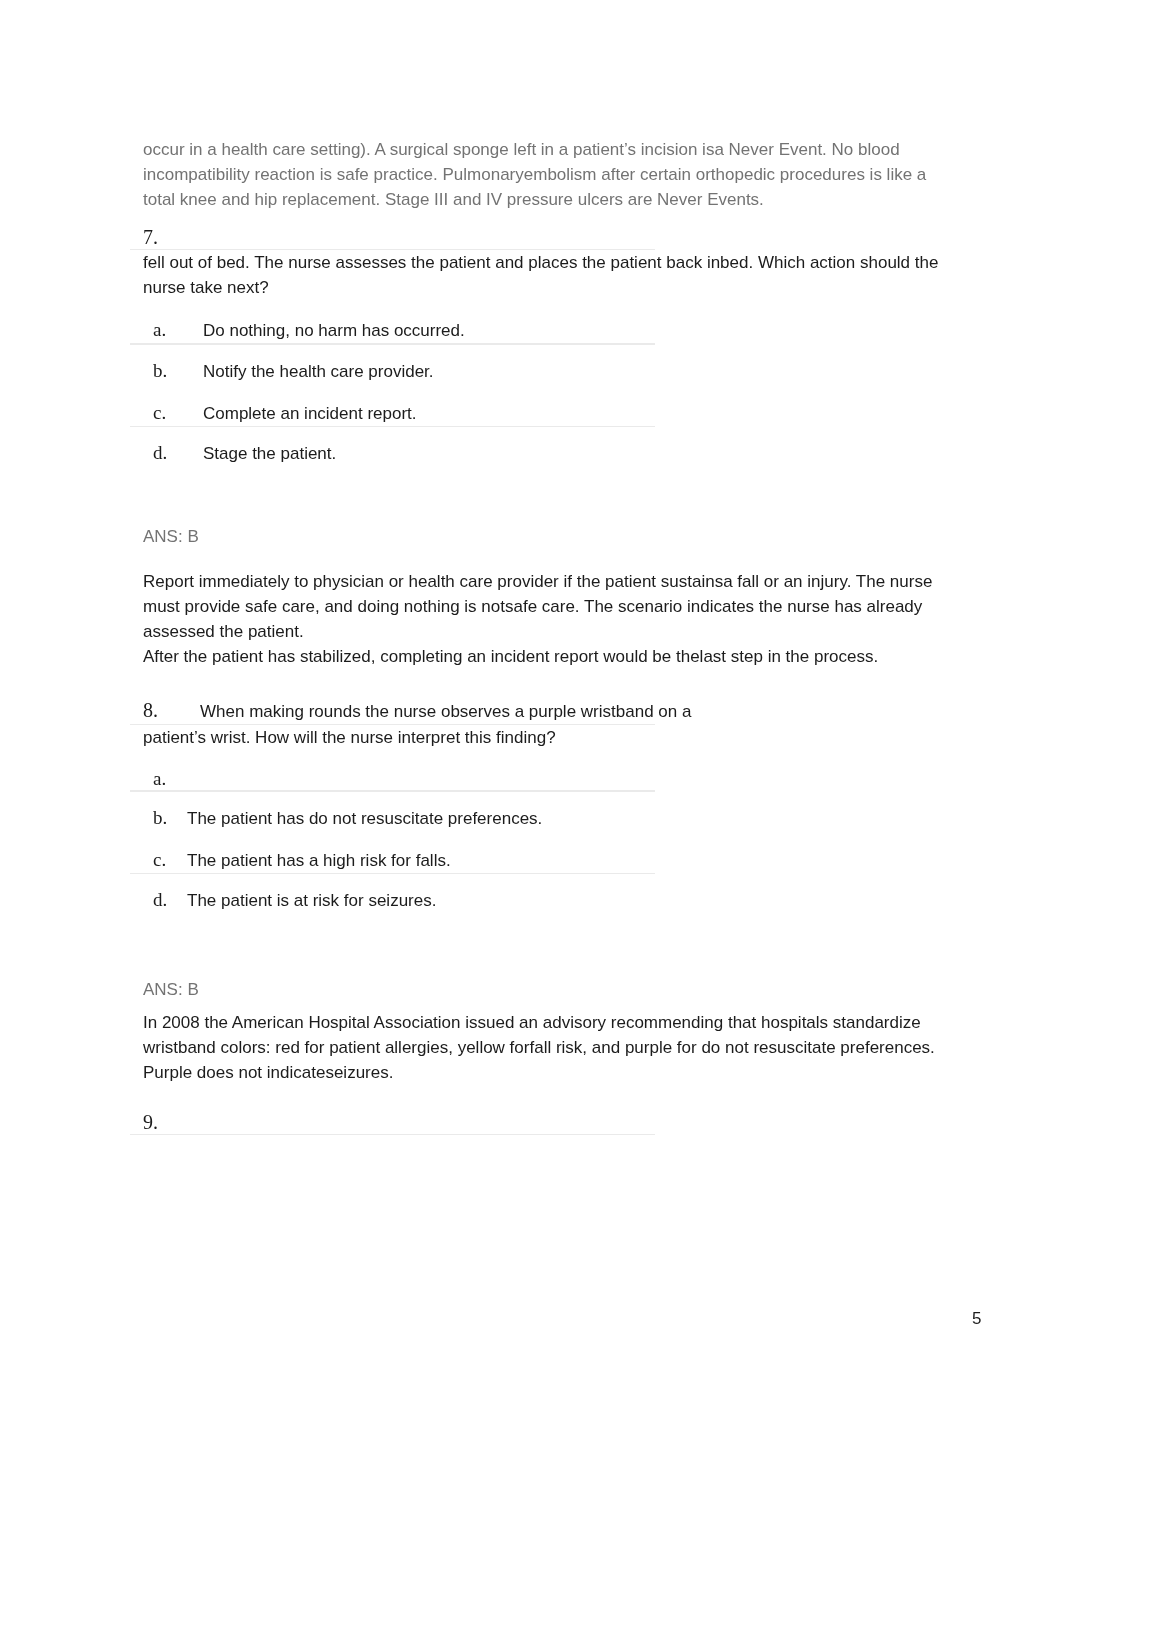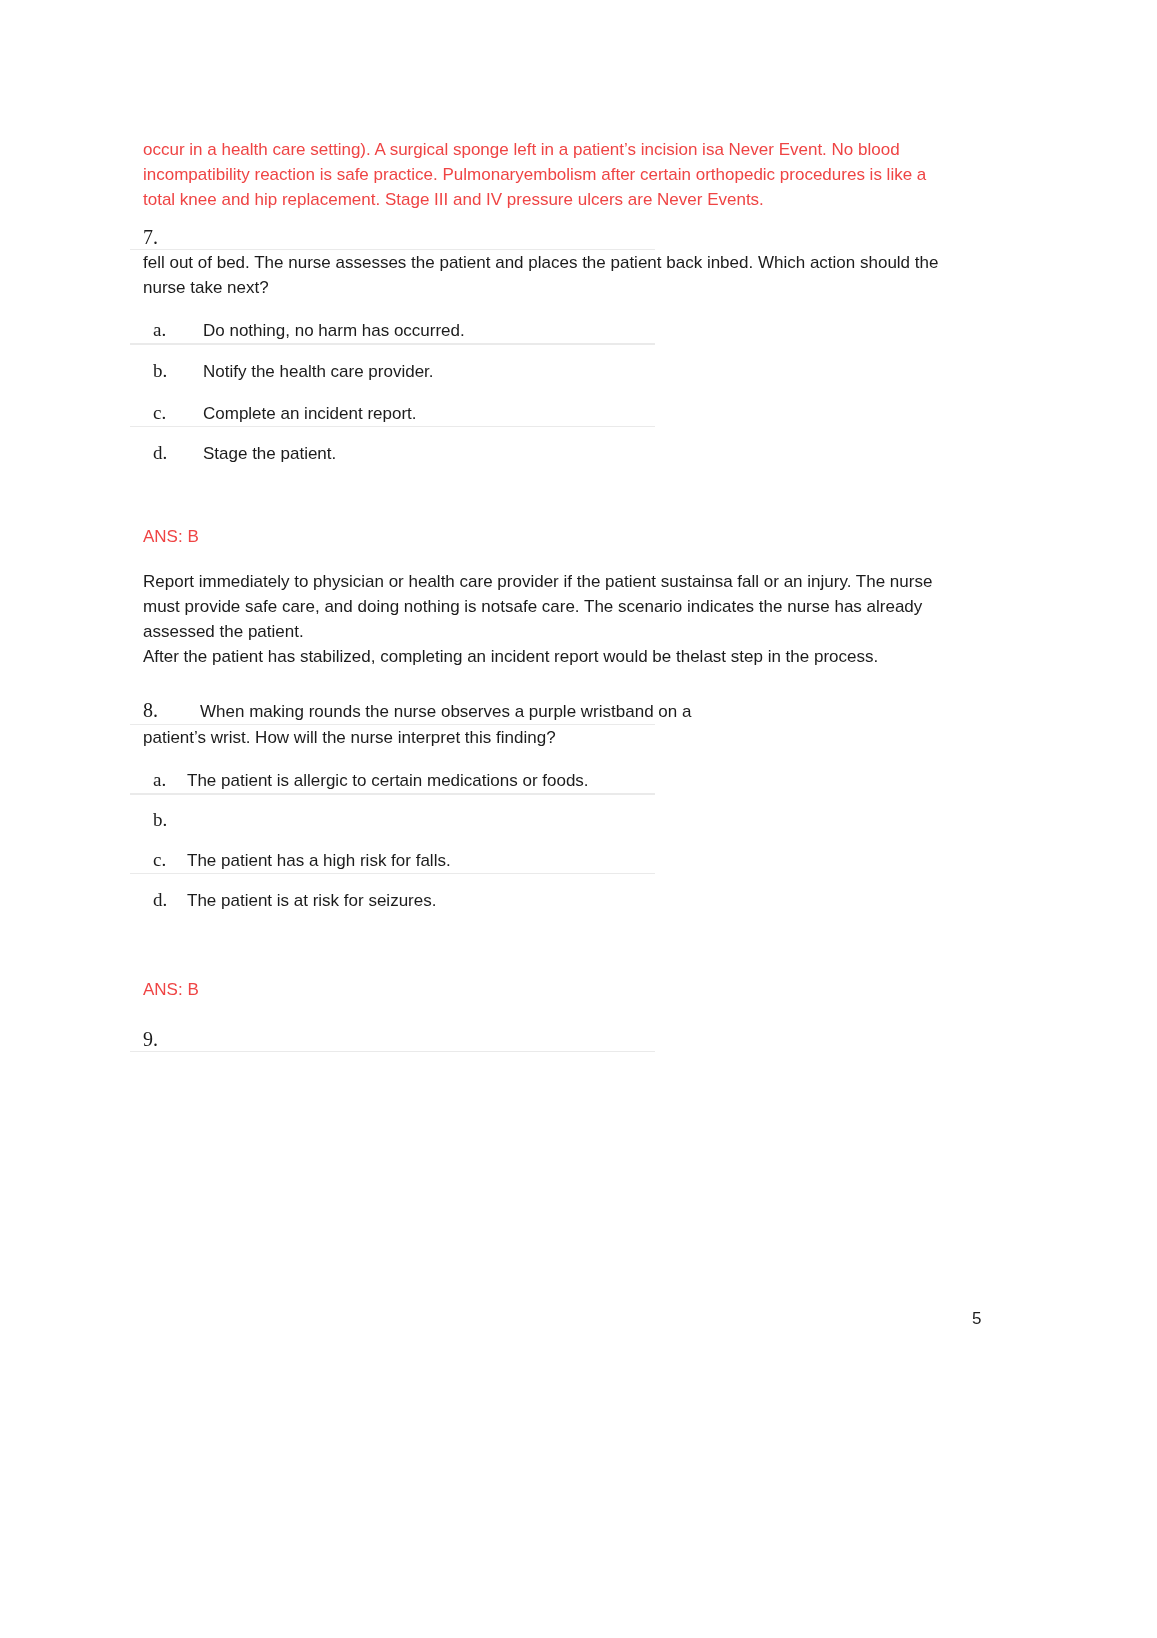--- a/index.html
+++ b/index.html
@@ -12,21 +12,21 @@
     position: relative;
     overflow: hidden;
   }
   .content {
     position: absolute;
     left: 143px;
     top: 137px;
     width: 807px;
   }
   p { margin: 0; font-size: 17px; line-height: 25px; }
-  .red { color: #ef4444; }
+  .red { color: #737373; }
   .intro { margin-bottom: 14px; }
 
   .qrow { display: flex; align-items: baseline; }
   .qnum {
     font-family: "Liberation Serif", serif;
     font-size: 20px;
     flex: none;
     width: 57px;
   }
   .qtext { font-size: 17px; line-height: 25px; }
@@ -115,38 +115,39 @@
   <div class="question q8 q-sep">
     <div class="qrow">
       <span class="qnum">8.</span>
       <span class="qtext">When making rounds the nurse observes a purple wristband on a</span>
     </div>
     <hr class="divider hr-a">
     <p class="qcont">patient’s wrist. How will the nurse interpret this finding?</p>
 
     <div class="opt">
       <span class="letter">a.</span>
-      <span class="otext">The patient is allergic to certain medications or foods.</span>
     </div>
     <hr class="divider hr-b">
     <hr class="divider hr-c">
     <div class="opt mt14">
       <span class="letter">b.</span>
+      <span class="otext">The patient has do not resuscitate preferences.</span>
     </div>
     <div class="opt">
       <span class="letter">c.</span>
       <span class="otext">The patient has a high risk for falls.</span>
     </div>
     <hr class="divider hr-d">
     <div class="opt mt14">
       <span class="letter">d.</span>
       <span class="otext">The patient is at risk for seizures.</span>
     </div>
 
     <p class="red ans ans2">ANS: B</p>
+    <p class="rationale rationale2">In 2008 the American Hospital Association issued an advisory recommending that hospitals standardize wristband colors: red for patient allergies, yellow forfall risk, and purple for do not resuscitate preferences. Purple does not indicateseizures.</p>
   </div>
 
   <div class="question q9 q-sep2">
     <div class="qrow">
       <span class="qnum">9.</span>
     </div>
     <hr class="divider hr-a">
   </div>
 
 </div>

